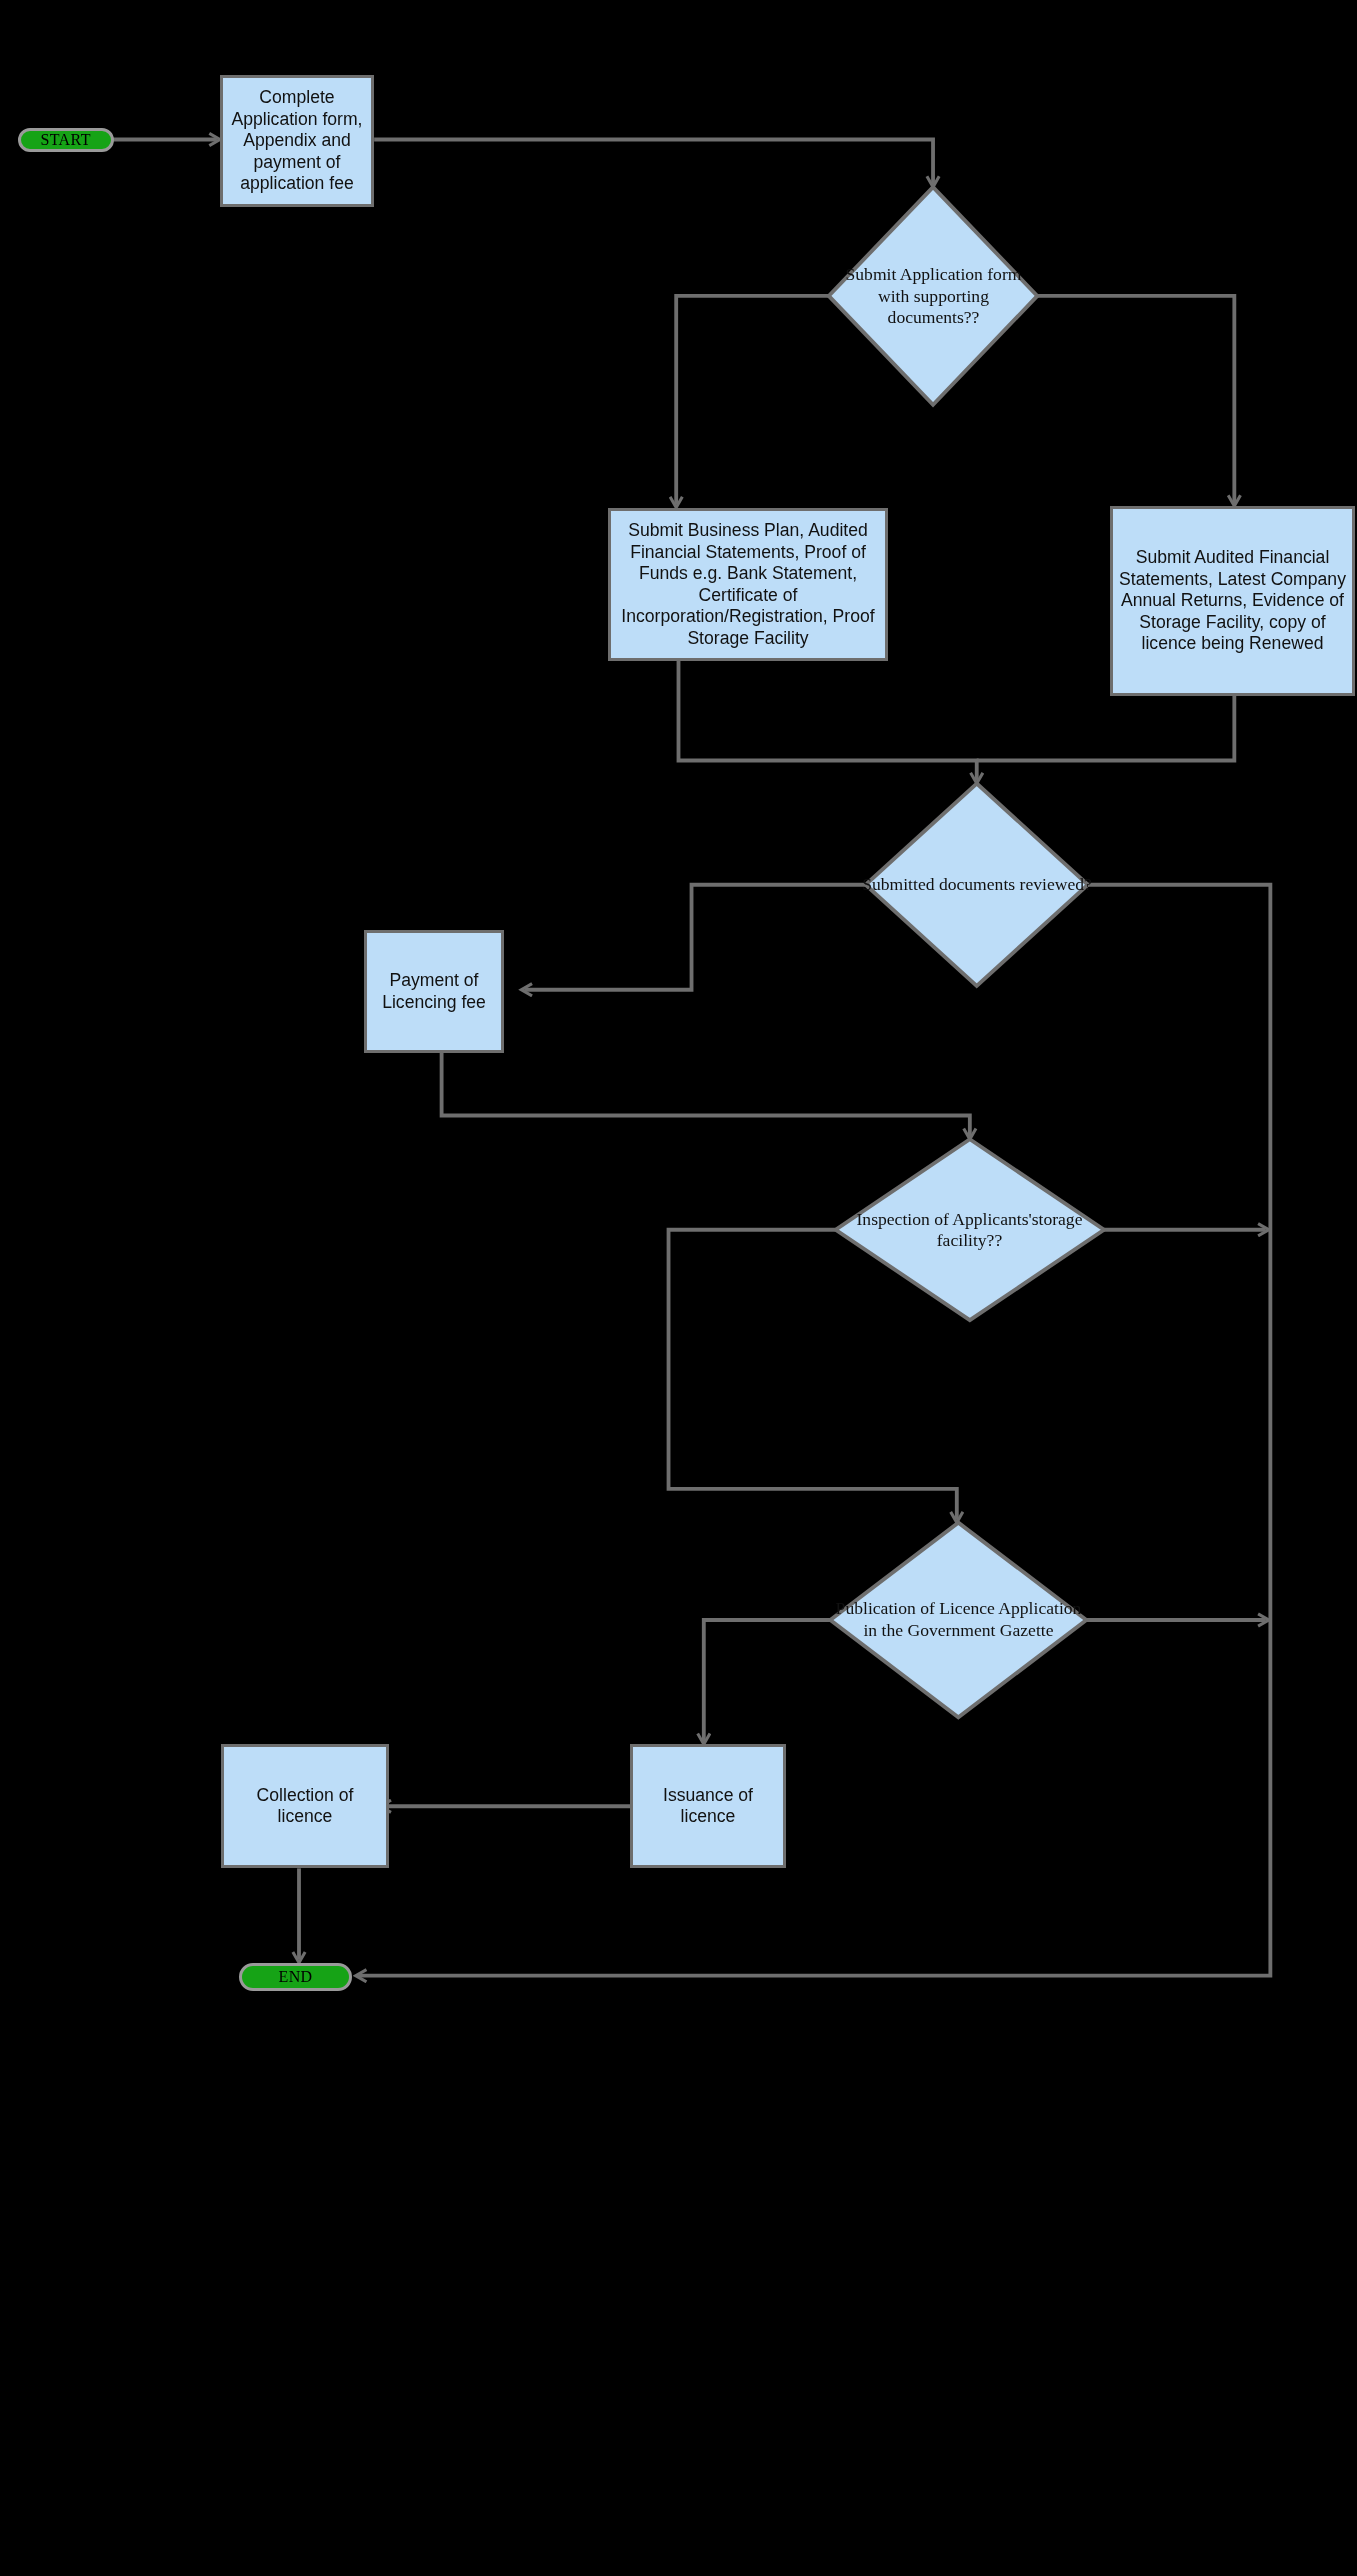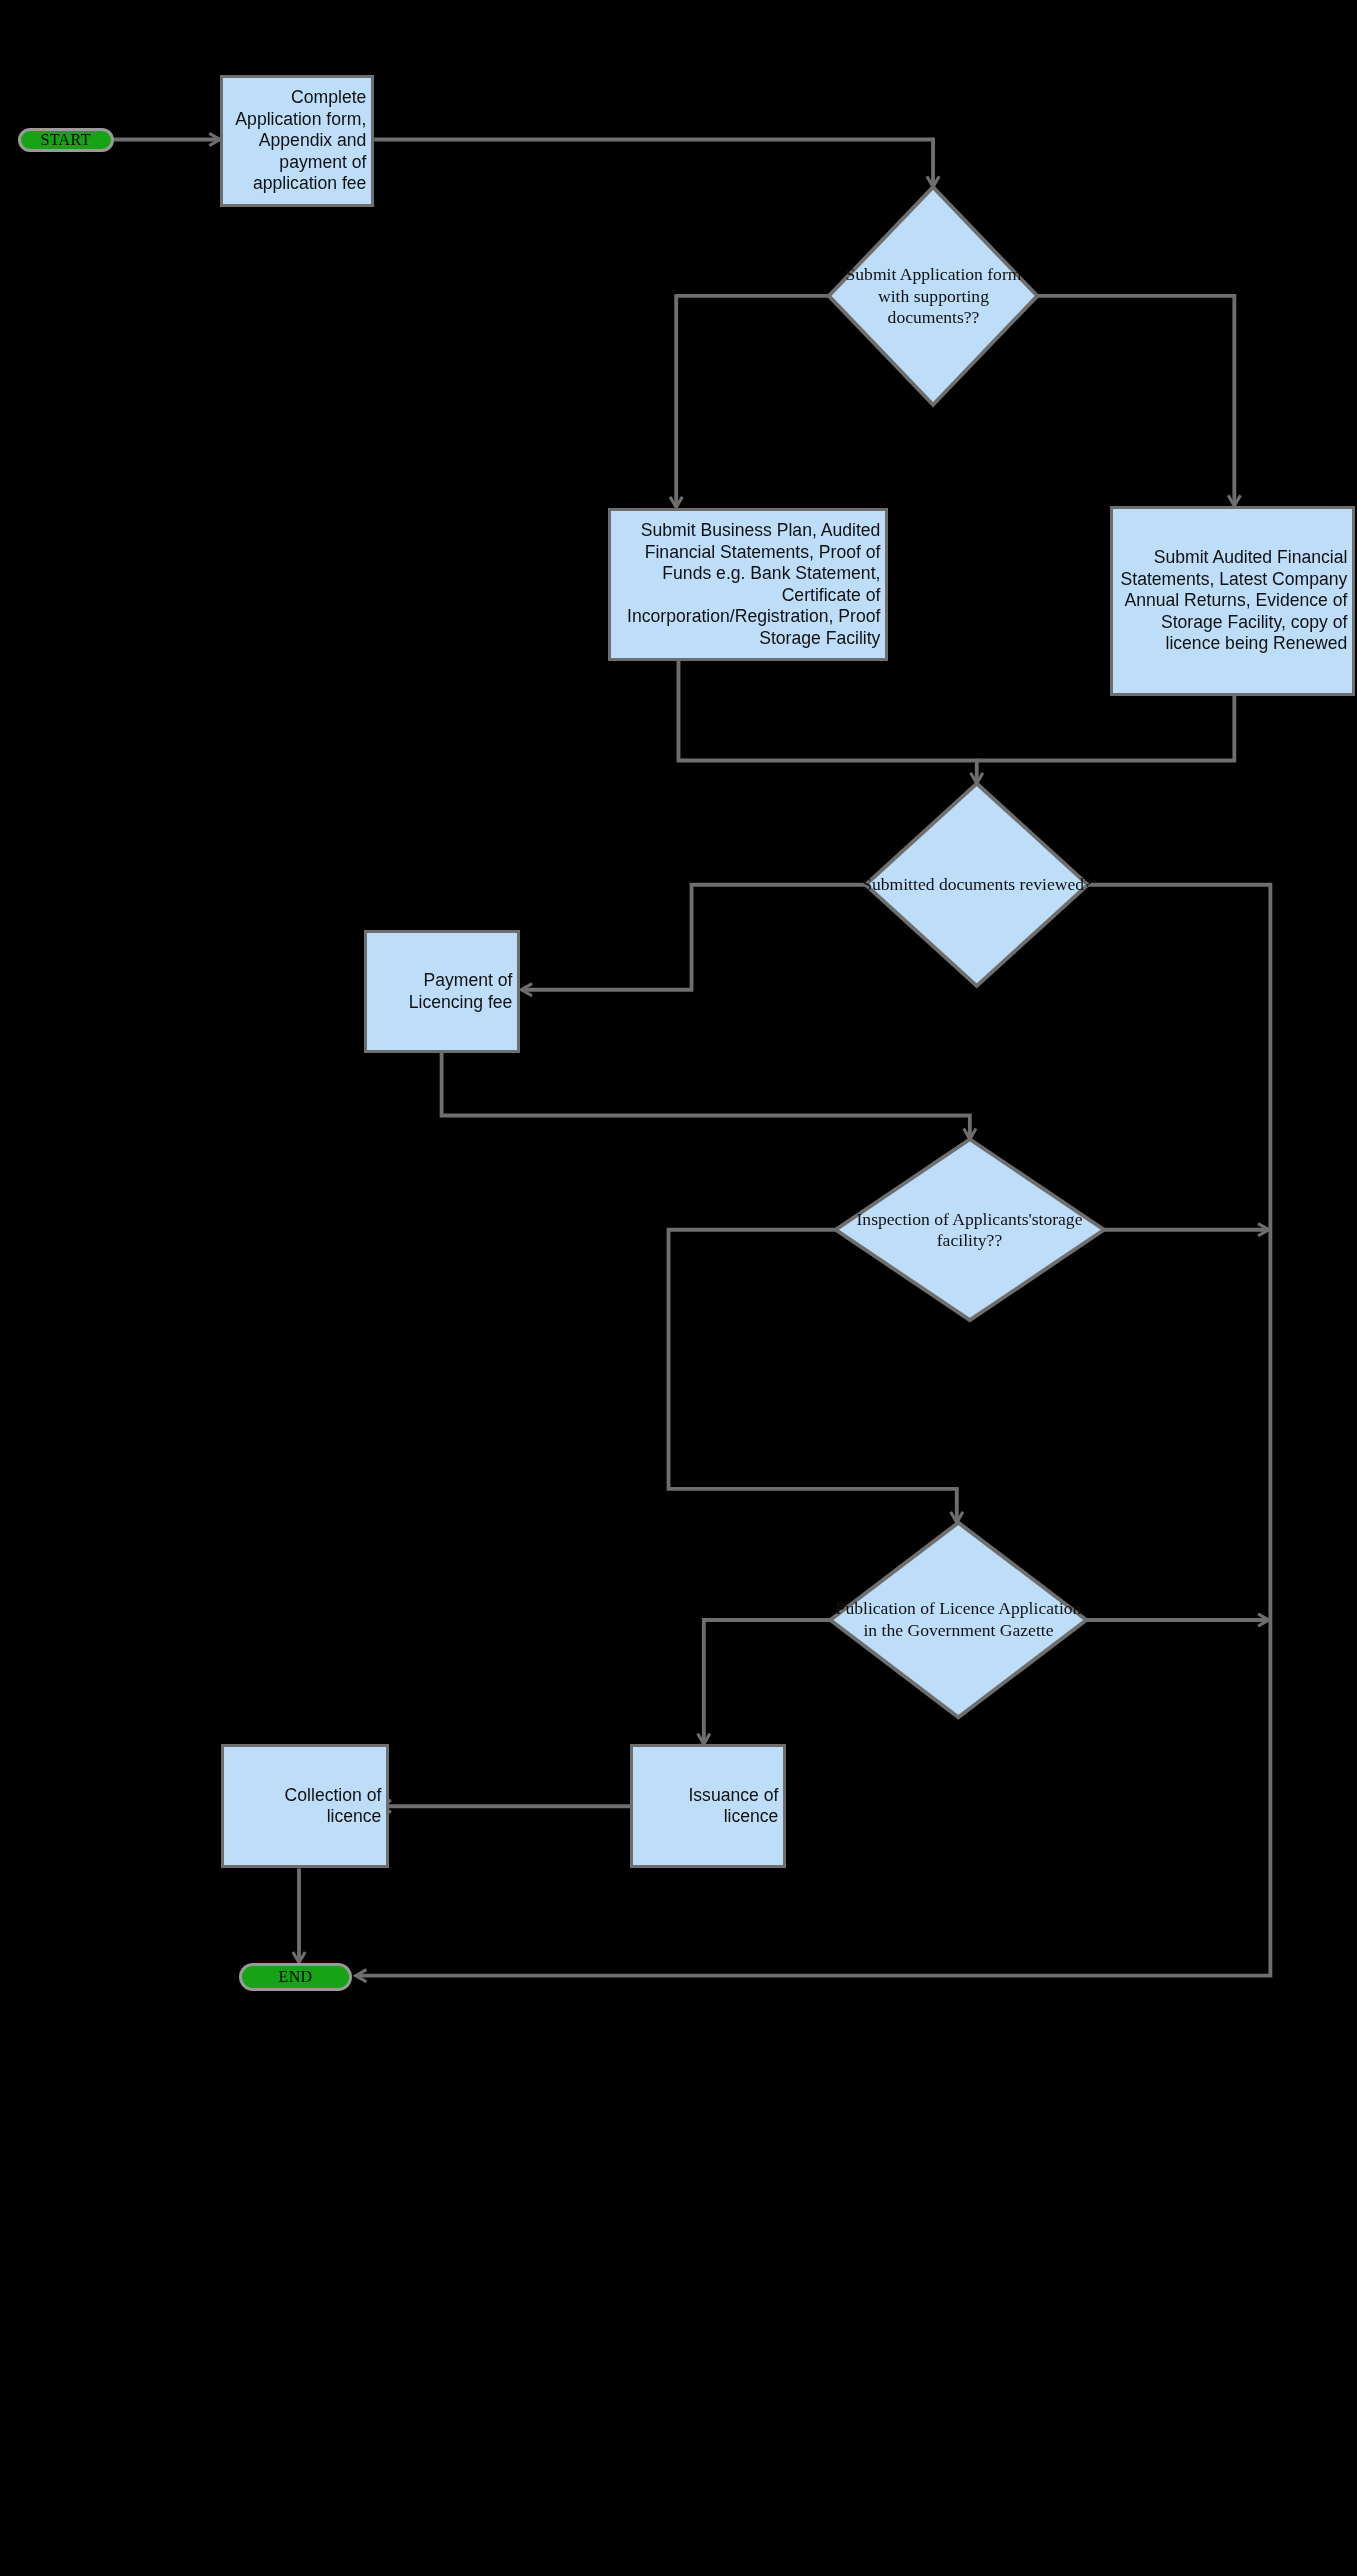--- a/index.html
+++ b/index.html
@@ -15,21 +15,21 @@
   svg.layer { position: absolute; left: 0; top: 0; }
   .edge { fill: none; stroke: var(--edge, #6e6e6e); stroke-width: 5; }
   .diamond { fill: var(--node-fill, #bdddf8); stroke: var(--node-border, #6e6e6e); stroke-width: 5; }
   .arrowv { fill: none; stroke: var(--edge, #6e6e6e); stroke-width: 4; }
   .node {
     position: absolute;
     box-sizing: border-box;
     background: var(--node-fill, #bdddf8);
     border: 3.8px solid var(--node-border, #6e6e6e);
     display: flex; align-items: center; justify-content: center;
-    text-align: right;
+    text-align: center;
     font-size: 17.6px; line-height: 21.5px;
     padding: 3.1px 4.6px;
   }
   .dlabel {
     position: absolute;
     display: flex; align-items: center; justify-content: center;
     text-align: center;
     font-size: 17.6px; line-height: 21.5px;
     pointer-events: none;
     font-family: Liberation Serif, serif;
@@ -89,21 +89,21 @@
 
   <div class="node" style="left:220px; top:75px; width:154px; height:132px">
     <span>Complete Application form, Appendix and payment of application fee</span>
   </div>
   <div class="node" style="left:608px; top:508px; width:280px; height:153px">
     <span>Submit Business Plan, Audited Financial Statements, Proof of Funds e.g. Bank Statement, Certificate of Incorporation/Registration, Proof Storage Facility</span>
   </div>
   <div class="node" style="left:1110px; top:506px; width:245px; height:190px">
     <span>Submit Audited Financial Statements, Latest Company Annual Returns, Evidence of Storage Facility, copy of licence being Renewed</span>
   </div>
-  <div class="node" style="left:364px; top:930px; width:156px; height:123px">
+  <div class="node" style="left:364px; top:930px; width:140px; height:123px">
     <span>Payment of Licencing fee</span>
   </div>
   <div class="node" style="left:630px; top:1744px; width:156px; height:124px">
     <span>Issuance of licence</span>
   </div>
   <div class="node" style="left:221px; top:1744px; width:168px; height:124px">
     <span>Collection of licence</span>
   </div>
 
   <div class="dlabel" style="left:830px; top:239px; width:207px; height:115px">

